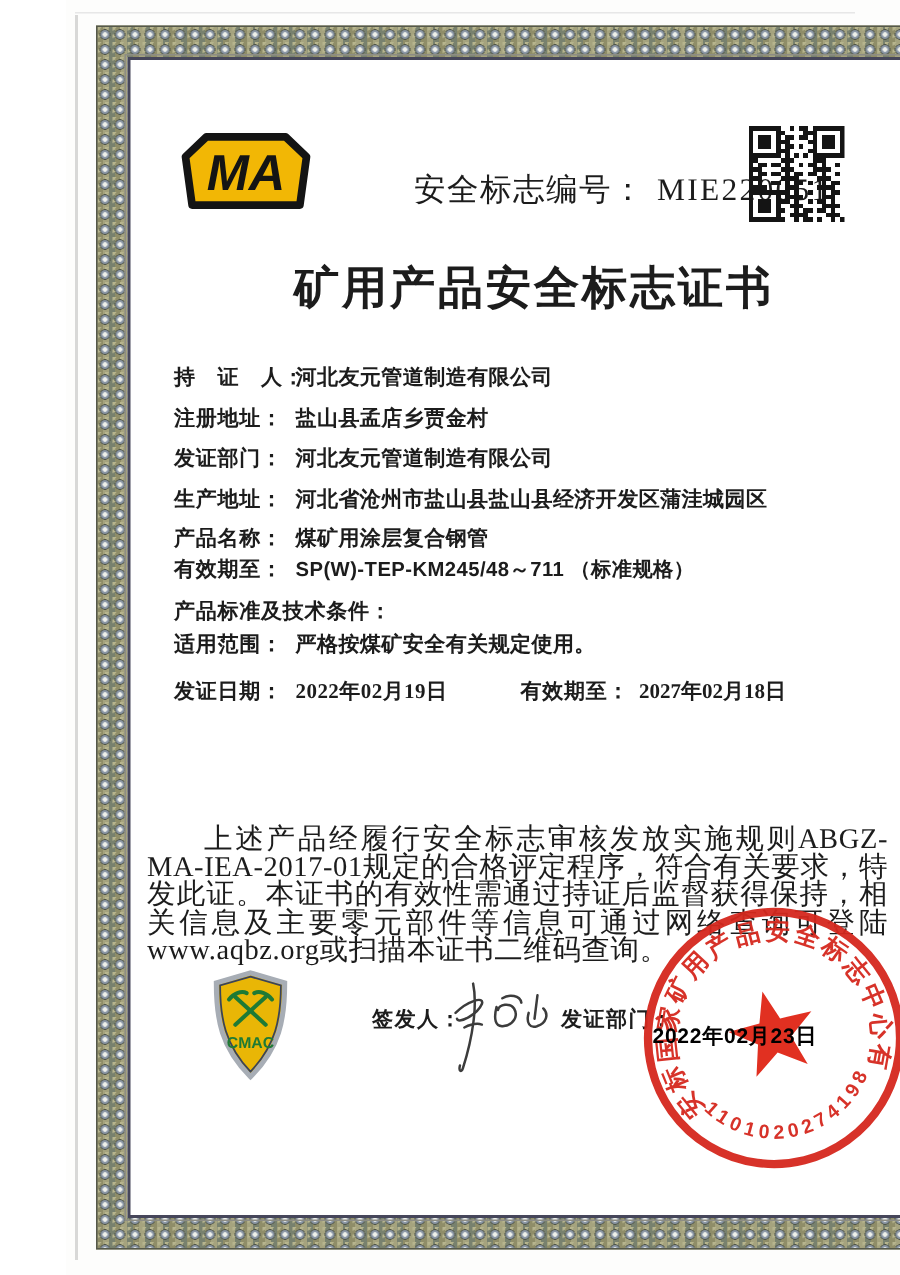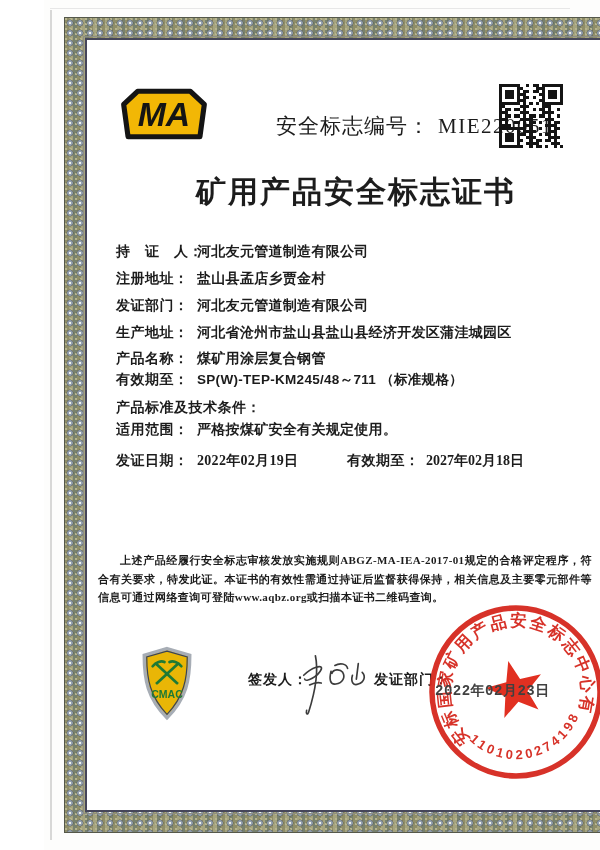--- a/index.html
+++ b/index.html
@@ -28,28 +28,28 @@
          letter-spacing:2px;white-space:nowrap;}
 
   .row{left:0;top:0;width:100%;height:18px;font-size:14px;font-weight:700;}
   .row .lab{position:absolute;left:72px;white-space:nowrap;letter-spacing:.5px;}
   .row .val{position:absolute;left:153px;white-space:nowrap;letter-spacing:.3px;}
   .row.wide .val{left:217px;}
   .row .latin{font-family:"Liberation Sans","DejaVu Sans",sans-serif;font-size:13.5px;}
   .lab2{position:absolute;left:303px;white-space:nowrap;letter-spacing:.5px;}
   .val2{position:absolute;left:382px;white-space:nowrap;}
 
-  .statement{left:54px;top:551px;width:494px;font-size:11px;font-weight:700;
+  .statement{left:54px;top:551px;width:494px;font-size:19px;font-weight:400;
              line-height:18.5px;text-align:justify;text-indent:2em;letter-spacing:.4px;}
 
   .sign-label{font-size:14px;font-weight:700;letter-spacing:1px;white-space:nowrap;}
 
   .seal-wrap{left:382px;top:602px;width:180px;height:180px;transform:rotate(-14deg);opacity:.95;z-index:4;}
-  .seal-date{left:391px;top:682px;z-index:6;font-family:Liberation Mono, monospace;
-             font-size:14px;font-weight:700;color:#404040;letter-spacing:.5px;}
+  .seal-date{left:391px;top:682px;z-index:6;font-family:Liberation Sans, sans-serif;
+             font-size:14px;font-weight:700;color:#000000;letter-spacing:.5px;}
 
   svg{display:block;}
 </style>
 </head>
 <body>
 
 <div class="page">
 
   <div class="scan-edge"></div>
   <div class="scan-edge-top"></div>

